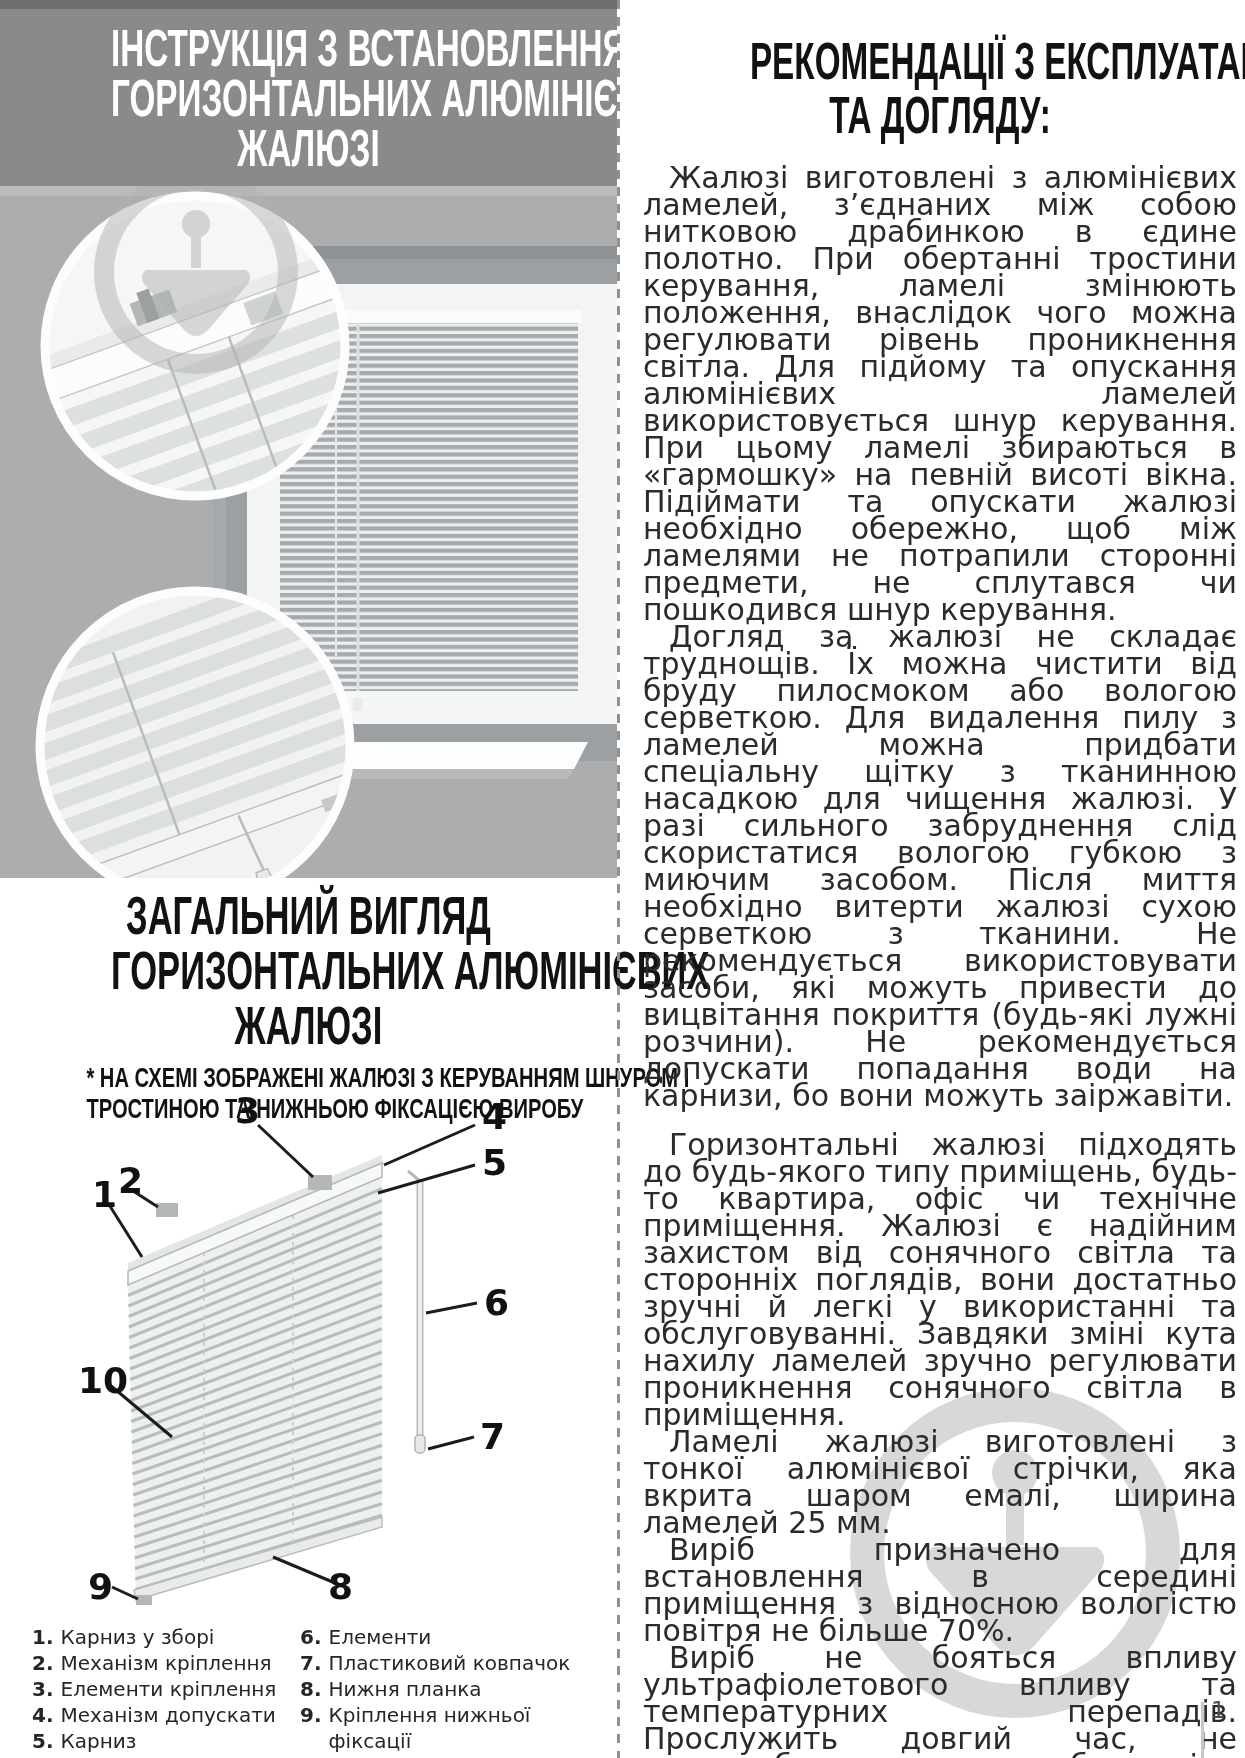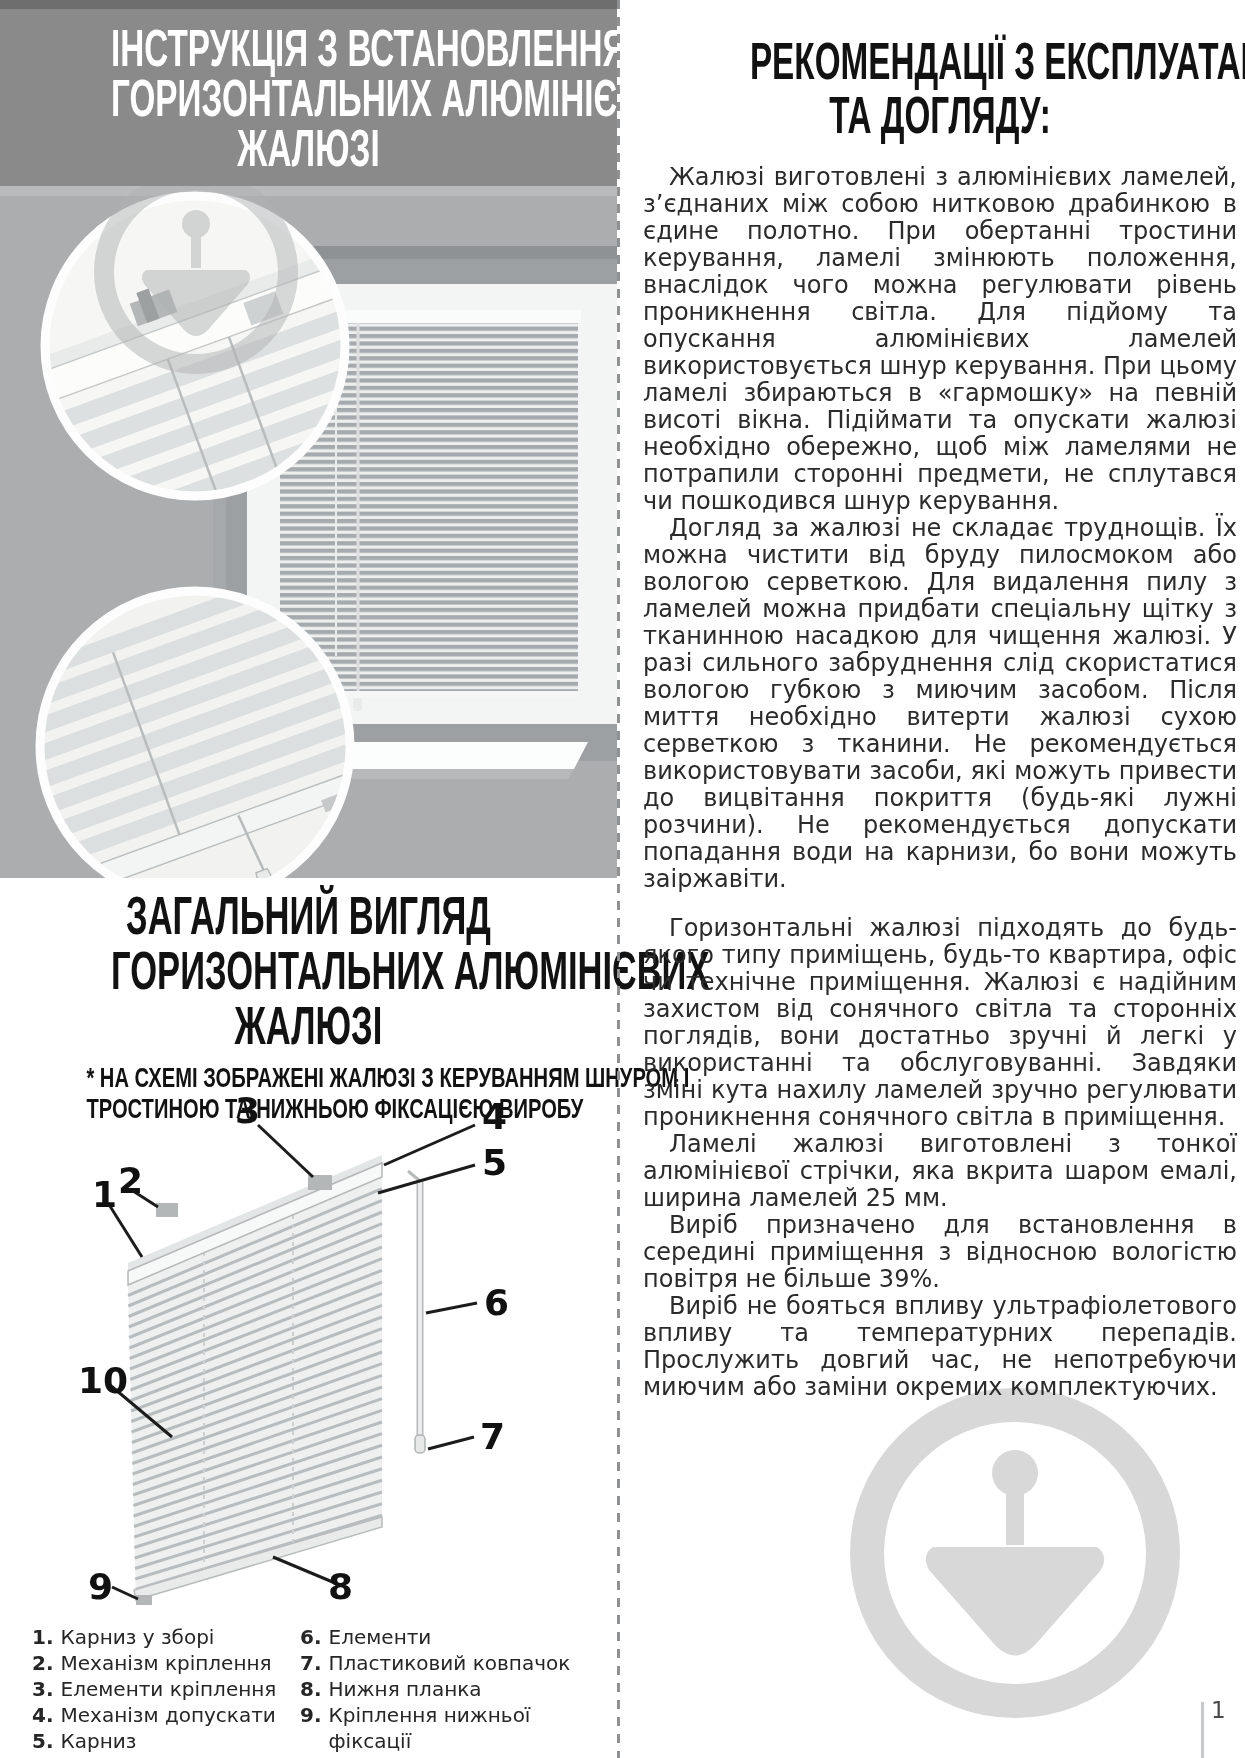--- a/index.html
+++ b/index.html
@@ -26,21 +26,21 @@
   .legend-item .num{font-weight:bold;margin-right:7px;white-space:nowrap;}
   
   .divider{position:absolute;left:617px;top:0;width:3px;height:1758px;
            background:repeating-linear-gradient(#8f9193 0 9px,transparent 9px 17px);}
   
   .col-right{position:absolute;left:643px;top:0;width:594px;height:1758px;}
   .wm-bottom{position:absolute;left:197px;top:1378px;z-index:0;}
   .rc-inner{position:relative;z-index:1;}
   .rc-title{margin-top:34px;}
   .rc-title .hline{color:#121212;font-size:52px;line-height:54px;}
-  .rc-body p{margin:0;font-size:24px;line-height:27px;text-align:justify;text-indent:26px;
+  .rc-body p{margin:0;font-size:30px;line-height:27px;text-align:justify;text-indent:26px;
              color:#2b2b2b;}
   .rc-body{margin-top:22px;}
   .purpose-title{margin:118px 0 44px 0;}
   .purpose-title .hline{color:#121212;font-size:50px;line-height:52px;}
   .footer-mark{position:absolute;left:1201px;top:1697px;width:44px;height:61px;z-index:2;}
   .footer-line{position:absolute;left:0;top:5px;width:3px;height:56px;background:#c7c8c9;}
   .page-num{position:absolute;left:10px;top:0;font-size:23px;color:#4a4a4a;}
 </style>
 </head>
 <body>
@@ -308,21 +308,21 @@
         <span class="hline">РЕКОМЕНДАЦІЇ З ЕКСПЛУАТАЦІЇ</span>
         <span class="hline">ТА ДОГЛЯДУ:</span>
       </div>
       <div class="rc-body">
         <p>Жалюзі виготовлені з алюмінієвих ламелей, з’єднаних між собою нитковою драбинкою в єдине полотно. При обертанні тростини керування, ламелі змінюють положення, внаслідок чого можна регулювати рівень проникнення світла. Для підйому та опускання алюмінієвих ламелей використовується шнур керування. При цьому ламелі збираються в «гармошку» на певній висоті вікна. Підіймати та опускати жалюзі необхідно обережно, щоб між ламелями не потрапили сторонні предмети, не сплутався чи пошкодився шнур керування.</p>
         <p>Догляд за жалюзі не складає труднощів. Їх можна чистити від бруду пилосмоком або вологою серветкою. Для видалення пилу з ламелей можна придбати спеціальну щітку з тканинною насадкою для чищення жалюзі. У разі сильного забруднення слід скористатися вологою губкою з миючим засобом. Після миття необхідно витерти жалюзі сухою серветкою з тканини. Не рекомендується використовувати засоби, які можуть привести до вицвітання покриття (будь-які лужні розчини). Не рекомендується допускати попадання води на карнизи, бо вони можуть заіржавіти.</p>
       </div>
       <div class="rc-body">
         <p>Горизонтальні жалюзі підходять до будь-якого типу приміщень, будь-то квартира, офіс чи технічне приміщення. Жалюзі є надійним захистом від сонячного світла та сторонніх поглядів, вони достатньо зручні й легкі у використанні та обслуговуванні. Завдяки зміні кута нахилу ламелей зручно регулювати проникнення сонячного світла в приміщення.</p>
         <p>Ламелі жалюзі виготовлені з тонкої алюмінієвої стрічки, яка вкрита шаром емалі, ширина ламелей 25 мм.</p>
-        <p>Виріб призначено для встановлення в середині приміщення з відносною вологістю повітря не більше 39%.</p>
+        <p>Виріб призначено для встановлення в середині приміщення з відносною вологістю повітря не більше 70%.</p>
         <p>Виріб не бояться впливу ультрафіолетового впливу та температурних перепадів. Прослужить довгий час, не непотребуючи миючим або заміни окремих комплектуючих.</p>
       </div>
     </div>
   </div>
 
   <div class="footer-mark">
     <div class="footer-line"></div>
     <span class="page-num">1</span>
   </div>
 

